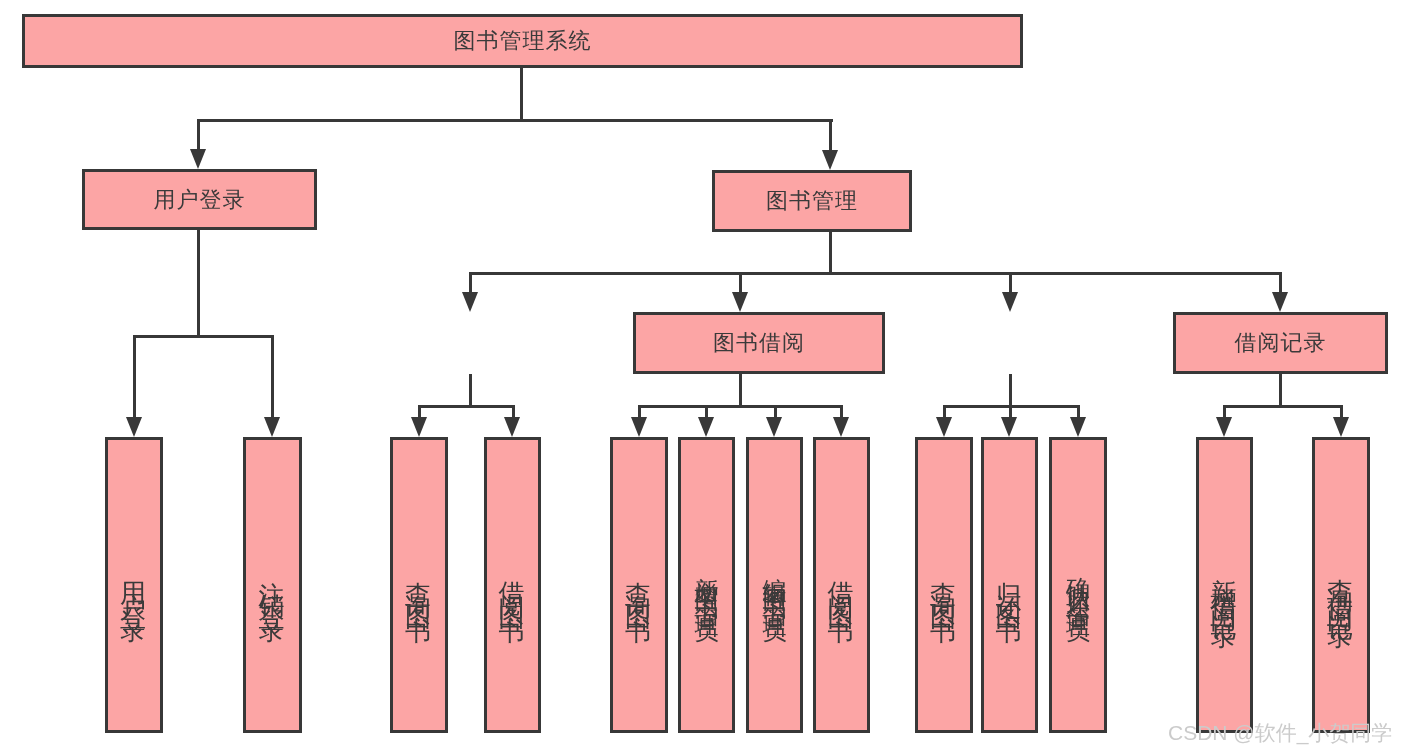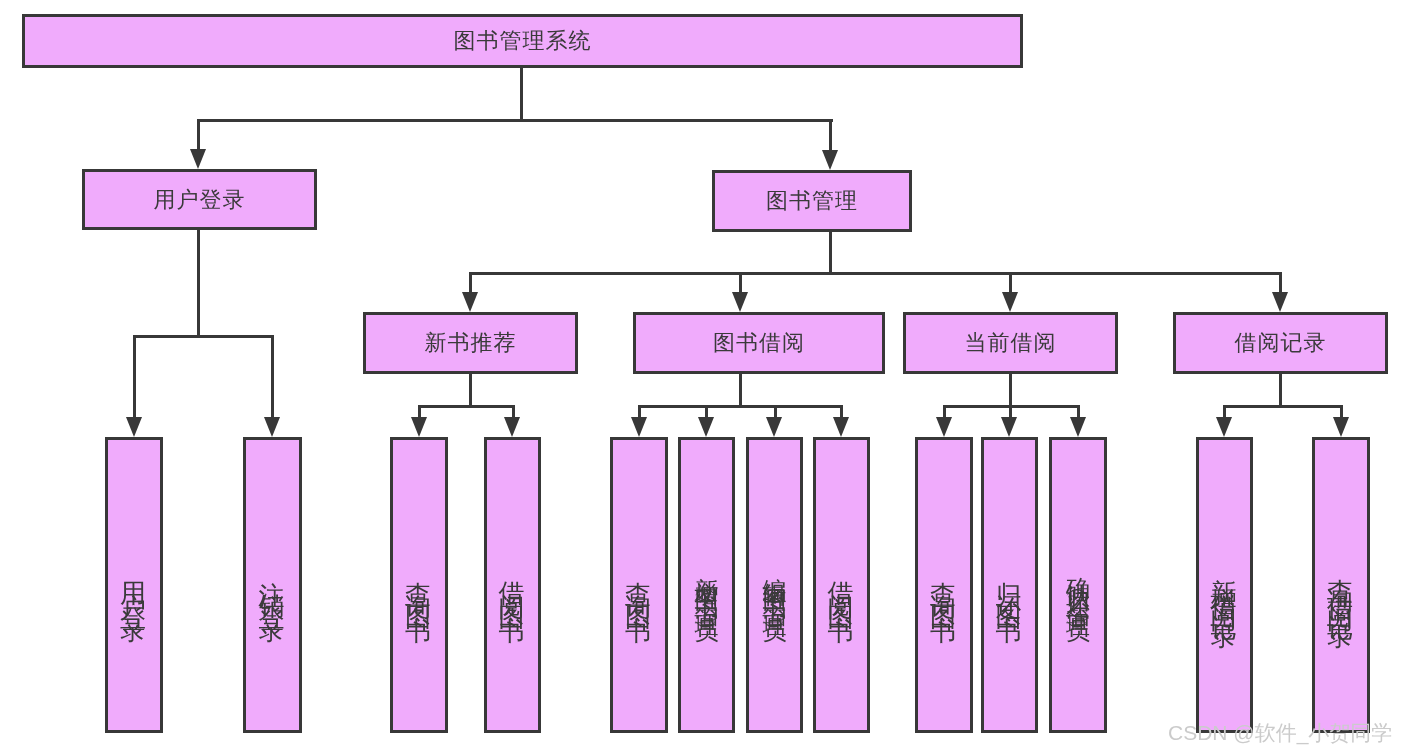--- a/index.html
+++ b/index.html
@@ -1,21 +1,21 @@
 <!DOCTYPE html>
 <html><head>
 <meta charset="utf-8">
 <style>
   html,body{margin:0;padding:0;background:#ffffff;}
   .canvas{
     position:relative;width:1405px;height:747px;background:#ffffff;
     font-family:"Liberation Sans",sans-serif;overflow:hidden;
   }
   .box{
-    position:absolute;box-sizing:border-box;background:#f0abfc;
+    position:absolute;box-sizing:border-box;background:#fca5a5;
     border:3px solid #383838;color:#3a3a3a;
     display:flex;align-items:center;justify-content:center;
     z-index:2;
   }
   .box.h{font-size:22px;letter-spacing:1px;}
   .box.v{writing-mode:vertical-lr;text-orientation:mixed;}
   .v4{font-size:26px;letter-spacing:12px;}
   .v6{font-size:26px;letter-spacing:9px;}
   .v9{font-size:24px;letter-spacing:6px;}
   .vline{position:absolute;width:3px;background:#383838;z-index:1;}
@@ -39,28 +39,22 @@
     <span>图书管理系统</span>
   </div>
 
   <div class="box h" style="left:82px;top:169px;width:235px;height:61px">
     <span>用户登录</span>
   </div>
   <div class="box h" style="left:712px;top:170px;width:200px;height:62px">
     <span>图书管理</span>
   </div>
 
-  <div class="box h" style="left:363px;top:312px;width:215px;height:62px">
-    <span>新书推荐</span>
-  </div>
   <div class="box h" style="left:633px;top:312px;width:252px;height:62px">
     <span>图书借阅</span>
-  </div>
-  <div class="box h" style="left:903px;top:312px;width:215px;height:62px">
-    <span>当前借阅</span>
   </div>
   <div class="box h" style="left:1173px;top:312px;width:215px;height:62px">
     <span>借阅记录</span>
   </div>
 
   <div class="box v v4" style="left:105px;top:437px;width:58px;height:296px">
     <span>用户登录</span>
   </div>
   <div class="box v v4" style="left:243px;top:437px;width:59px;height:296px">
     <span>注销登录</span>

